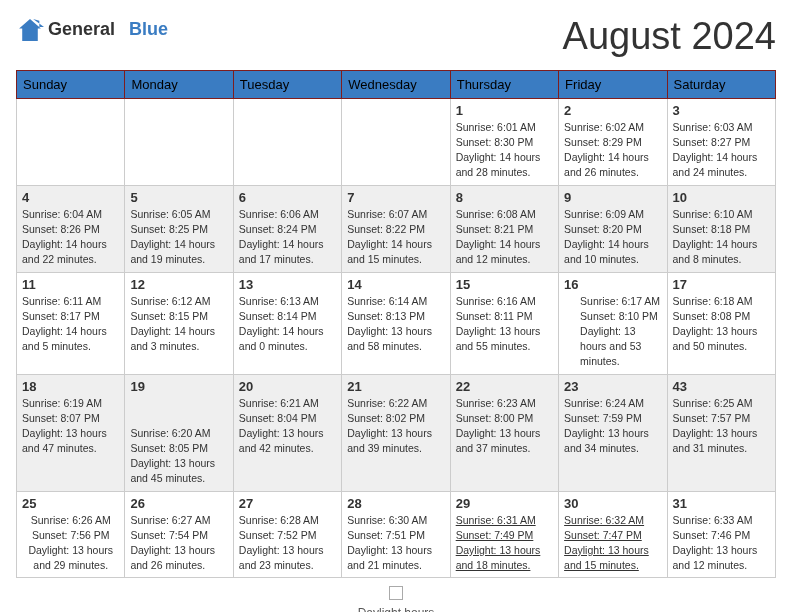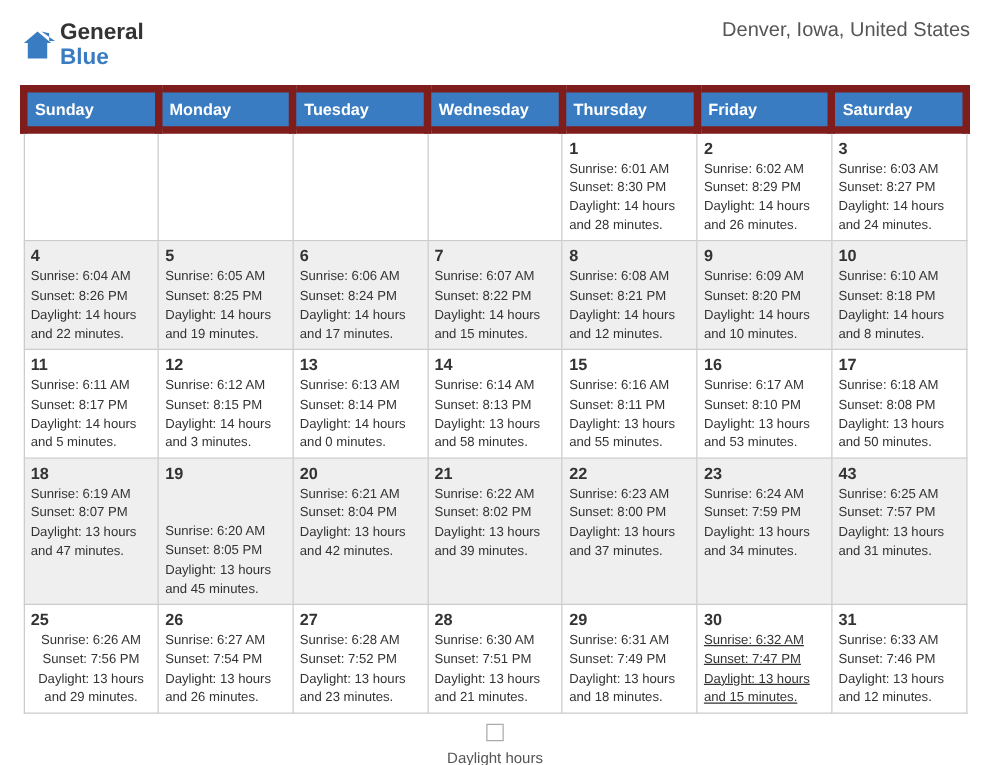--- a/index.html
+++ b/index.html
@@ -16,32 +16,33 @@
       align-items: flex-start;
       margin-bottom: 12px;
     }
     .logo {
       display: flex;
       align-items: center;
       gap: 4px;
     }
     .logo-text {
       display: flex;
-      flex-direction: column;
+      flex-direction: row;
       line-height: 1.1;
     }
     .logo-general {
       font-size: 18px;
       font-weight: bold;
       color: #333;
     }
     .logo-blue {
       font-size: 18px;
       font-weight: bold;
       color: #3a7cc2;
+      margin-left: 14px;
     }
     .logo-icon {
       width: 28px;
       height: 28px;
     }
     .title-area {
       text-align: right;
     }
     .main-title {
       font-size: 38px;
@@ -53,26 +54,26 @@
       font-size: 16px;
       color: #555;
     }
     .calendar {
       width: 100%;
       border-collapse: collapse;
       font-size: 11px;
     }
     .calendar th {
       background: #3a7cc2;
-      color: #ffffff;
+      color: #000000;
       text-align: left;
       padding: 6px 6px;
       font-size: 13px;
-      font-weight: bold;
-      border: 6px solid #7f1d1d;
+      font-weight: normal;
+      border: 1px solid #7f1d1d;
     }
     .calendar td {
       border: 1px solid #ccc;
       vertical-align: top;
       padding: 4px 5px;
       width: 108px;
       min-height: 80px;
       background: #fff;
     }
     .calendar tr:nth-child(even) td {
@@ -124,21 +125,21 @@
     <svg class="logo-icon" viewBox="0 0 36 36">
       <polygon points="18,4 32,16 28,16 28,32 8,32 8,16 4,16" fill="#3a7cc2"></polygon>
       <polygon points="22,4 36,14 30,14 30,6" fill="#3a7cc2"></polygon>
     </svg>
     <div class="logo-text">
       <span class="logo-general">General</span>
       <span class="logo-blue">Blue</span>
     </div>
   </div>
   <div class="title-area">
-    <div class="subtitle">Denver, Iowa, United States</div>
+    <div class="main-title">August 2024</div>
   </div>
 </div>
 
 <table class="calendar">
   <thead>
     <tr>
     <th>Sunday</th>
         <th>Monday</th>
         <th>Tuesday</th>
         <th>Wednesday</th>
@@ -242,21 +243,21 @@
 Daylight: 13 hours and 58 minutes.</div>
         </td>
         <td>
           <span class="day-num">15</span>
           <div class="day-info" style="white-space: pre-line;">Sunrise: 6:16 AM
 Sunset: 8:11 PM
 Daylight: 13 hours and 55 minutes.</div>
         </td>
         <td>
           <span class="day-num">16</span>
-          <div class="day-info" style="white-space: pre-line;">Sunrise: 6:17 AM
+          <div class="day-info" style="white-space: pre-line; margin-left: 16px;">Sunrise: 6:17 AM
 Sunset: 8:10 PM
 Daylight: 13 hours and 53 minutes.</div>
         </td>
         <td>
           <span class="day-num">17</span>
           <div class="day-info" style="white-space: pre-line;">Sunrise: 6:18 AM
 Sunset: 8:08 PM
 Daylight: 13 hours and 50 minutes.</div>
         </td>
       </tr>
@@ -324,21 +325,21 @@
 Daylight: 13 hours and 23 minutes.</div>
         </td>
         <td>
           <span class="day-num">28</span>
           <div class="day-info" style="white-space: pre-line;">Sunrise: 6:30 AM
 Sunset: 7:51 PM
 Daylight: 13 hours and 21 minutes.</div>
         </td>
         <td>
           <span class="day-num">29</span>
-          <div class="day-info" style="white-space: pre-line;">Sunrise: 6:31 AM
+          <div class="day-info" style="white-space: pre-line; text-decoration: underline;">Sunrise: 6:31 AM
 Sunset: 7:49 PM
 Daylight: 13 hours and 18 minutes.</div>
         </td>
         <td>
           <span class="day-num">30</span>
           <div class="day-info" style="white-space: pre-line; text-decoration: underline;">Sunrise: 6:32 AM
 Sunset: 7:47 PM
 Daylight: 13 hours and 15 minutes.</div>
         </td>
         <td>

